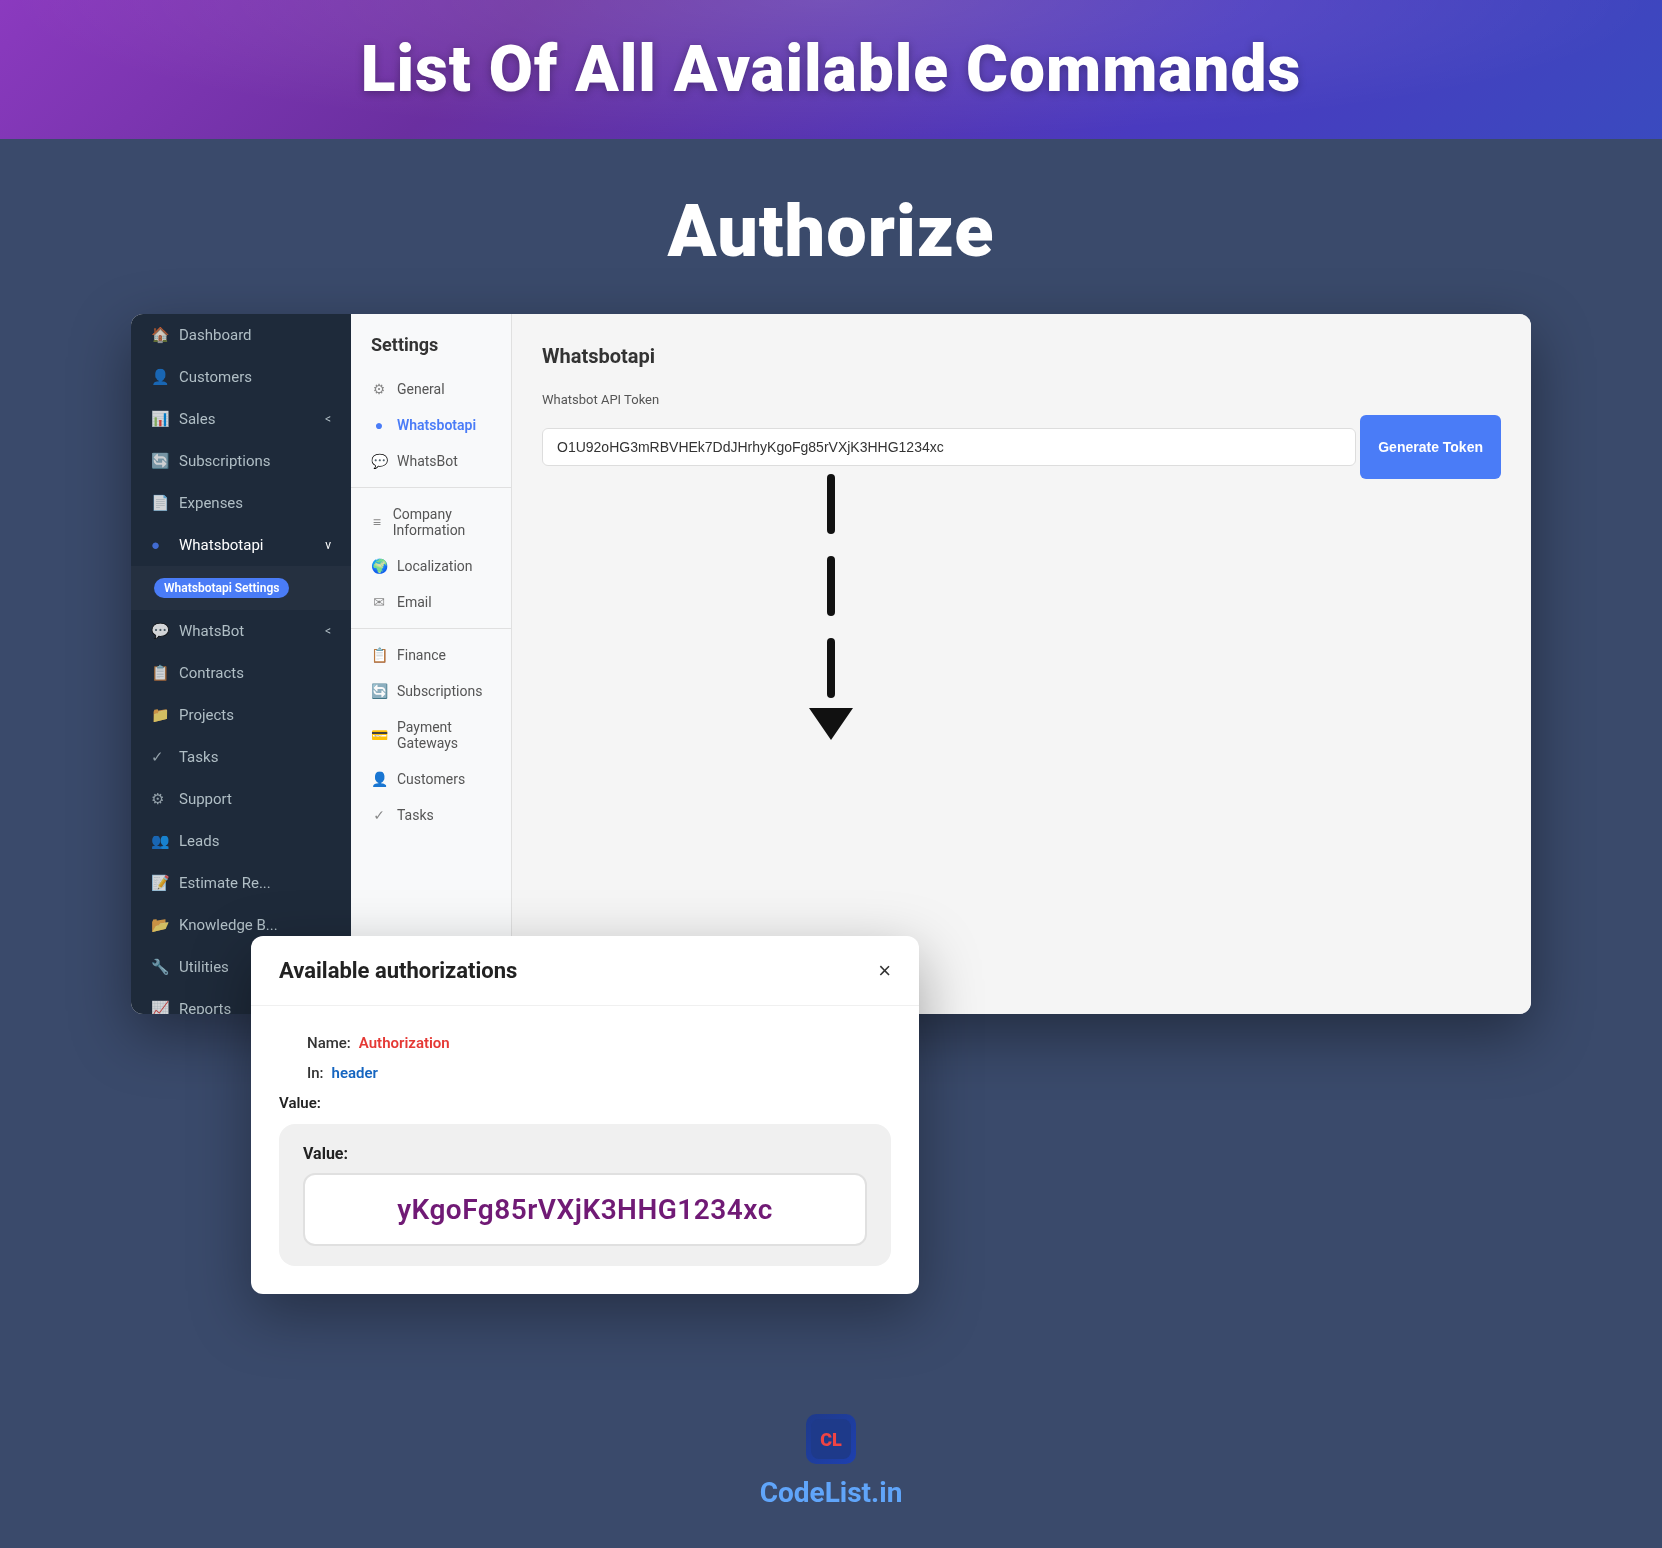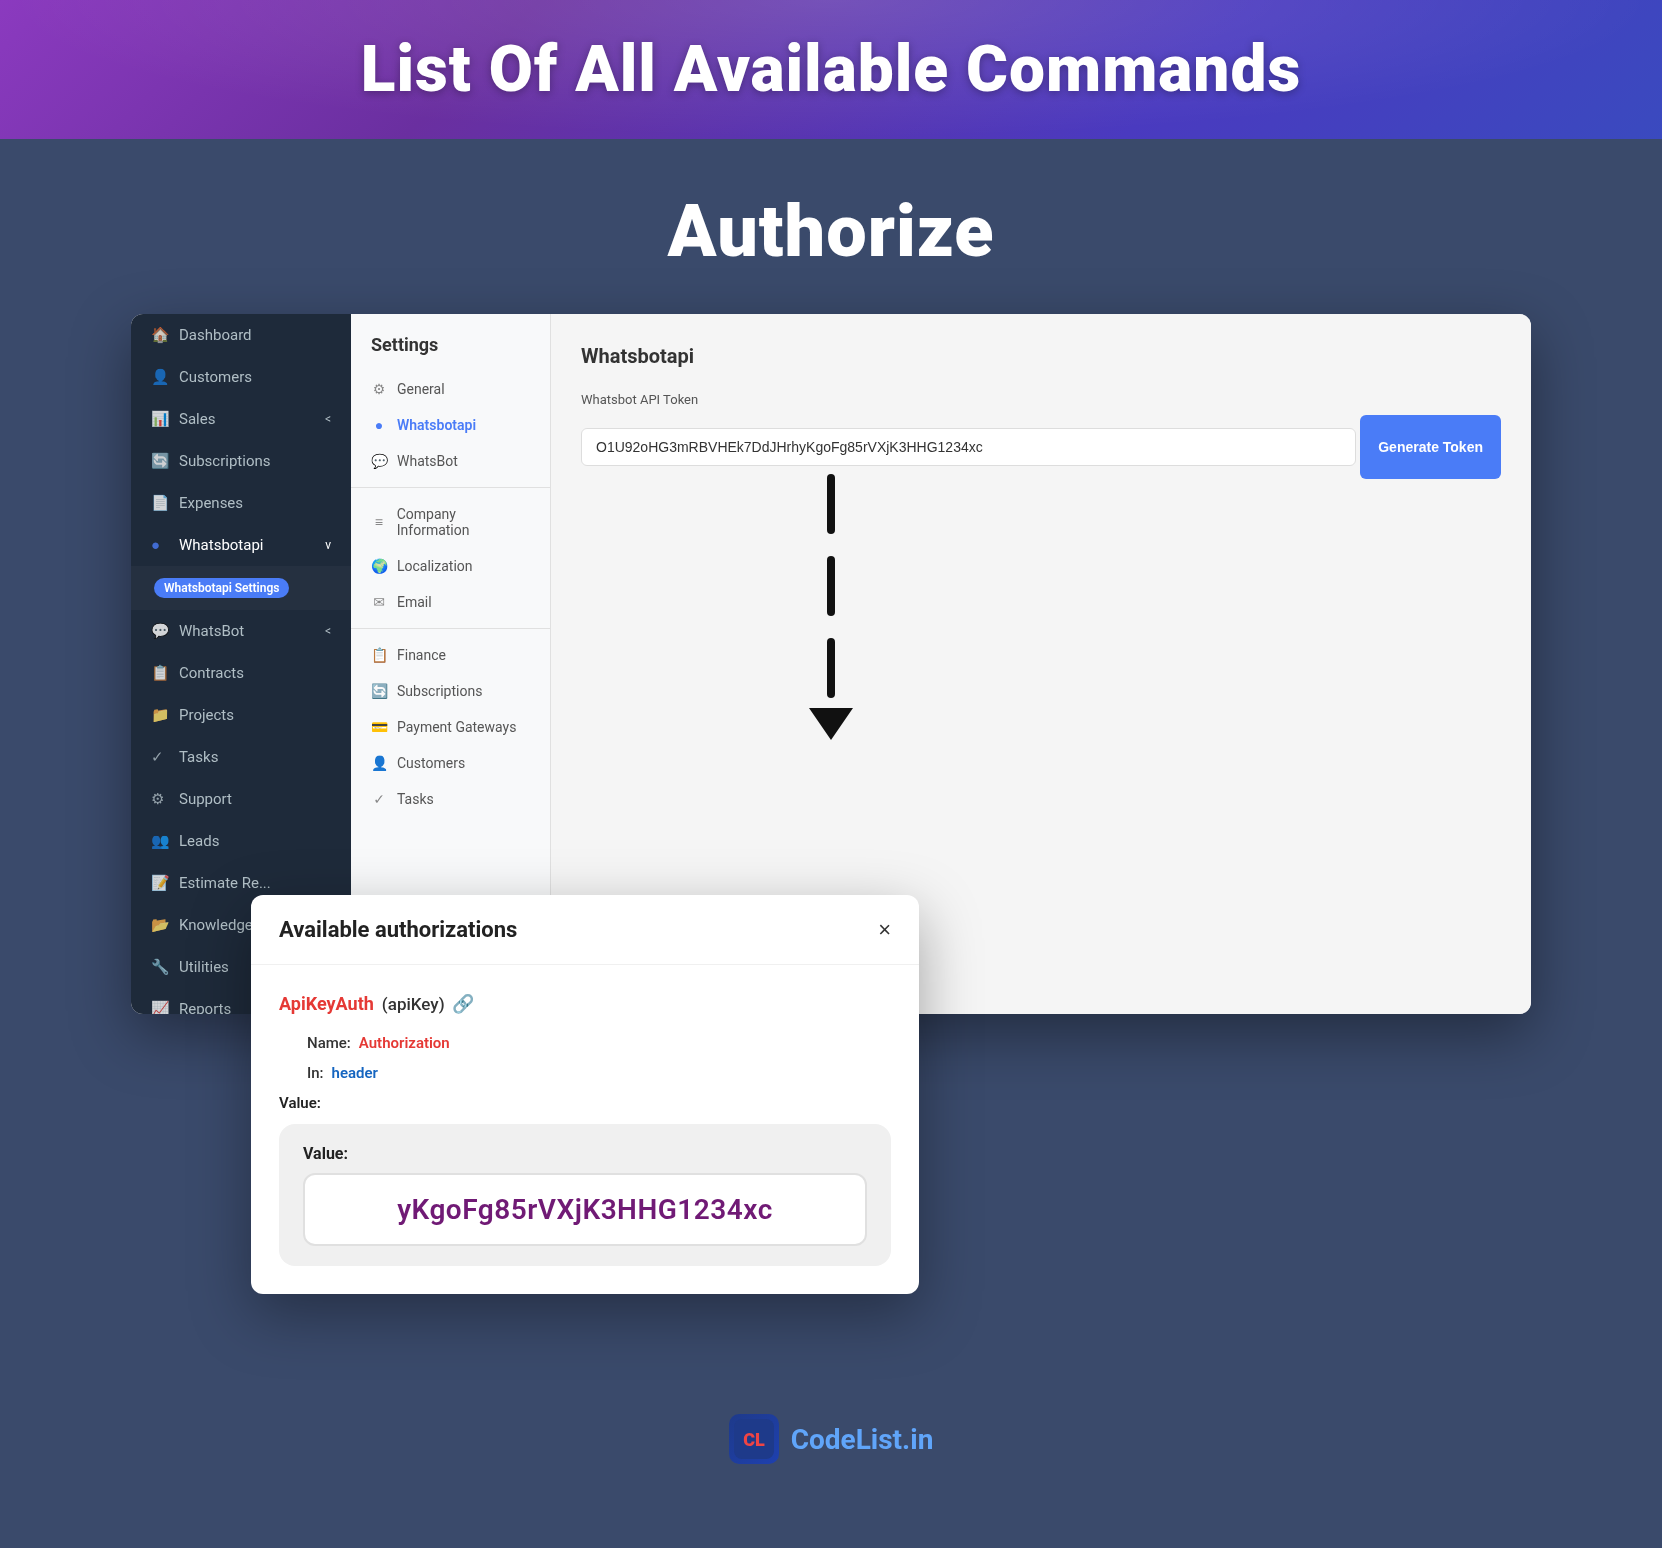--- a/index.html
+++ b/index.html
@@ -96,21 +96,21 @@
       background: #4a7cf7;
       color: #fff;
       border-radius: 12px;
       padding: 3px 10px;
       font-size: 12px;
       font-weight: 600;
     }
 
     
     .settings-panel {
-      width: 200px;
+      width: 161px;
       background: #f8f9fa;
       border-right: 1px solid #e0e0e0;
       padding: 20px 0;
       flex-shrink: 0;
     }
     .settings-title {
       font-size: 18px;
       font-weight: 700;
       color: #333;
       padding: 0 20px 16px;
@@ -311,20 +311,21 @@
       display: flex;
       flex-direction: column;
       align-items: center;
       gap: 8px;
       padding-bottom: 40px;
     }
     .footer-logo {
       display: flex;
       align-items: center;
       gap: 12px;
+      flex-direction: column;
     }
     .logo-icon {
       width: 50px;
       height: 50px;
       background: linear-gradient(135deg, #1e3a8a 0%, #1e40af 100%);
       border-radius: 10px;
       display: flex;
       align-items: center;
       justify-content: center;
       font-size: 22px;
@@ -498,25 +499,20 @@
     <div class="arrow-line-gap" style="height:8px;"></div>
     <div class="arrow-head"></div>
   </div>
 
   <div class="modal-overlay">
     <div class="modal-header">
       <div class="modal-title">Available authorizations</div>
       <button class="modal-close">×</button>
     </div>
     <div class="modal-body">
-      <div class="api-key-row">
-        <span class="api-key-label">ApiKeyAuth</span>
-        <span class="api-key-type">(apiKey)</span>
-        <span class="link-icon">🔗</span>
-      </div>
       <div class="field-row">
         <span class="field-label">Name:</span>
         <span class="field-value-red">Authorization</span>
       </div>
       <div class="field-row">
         <span class="field-label">In:</span>
         <span class="field-value-blue">header</span>
       </div>
       <div class="value-label">Value:</div>
       <div class="value-box">

